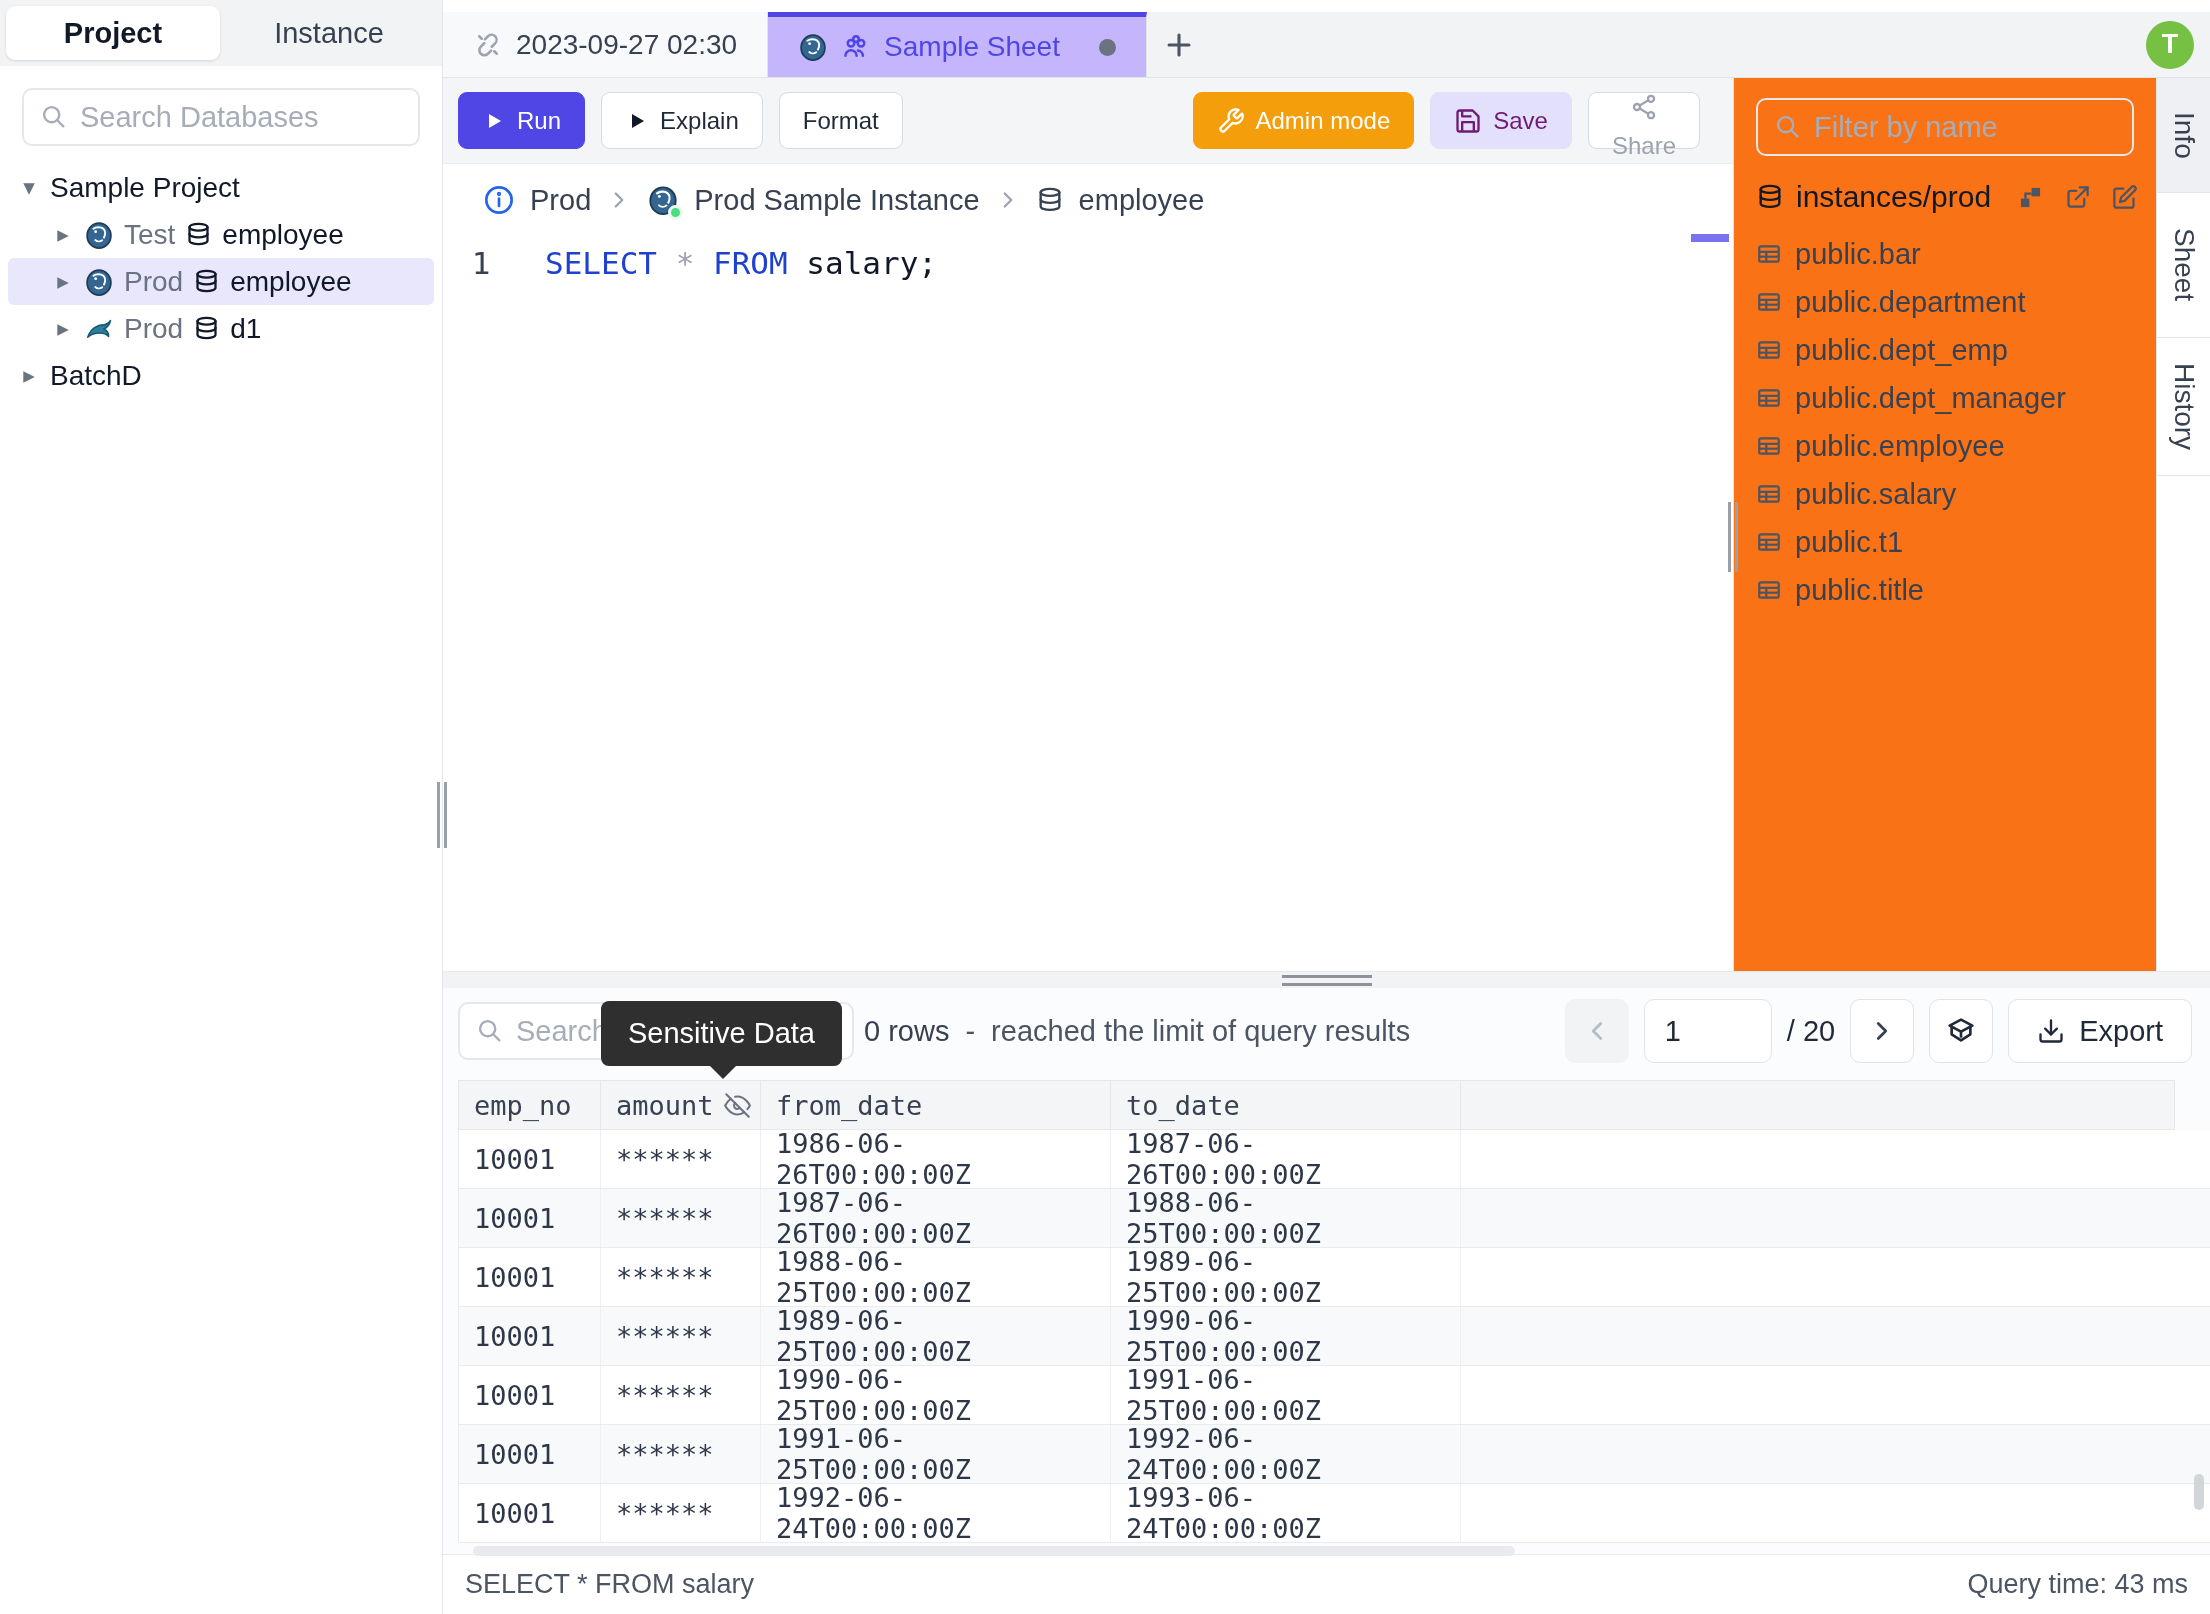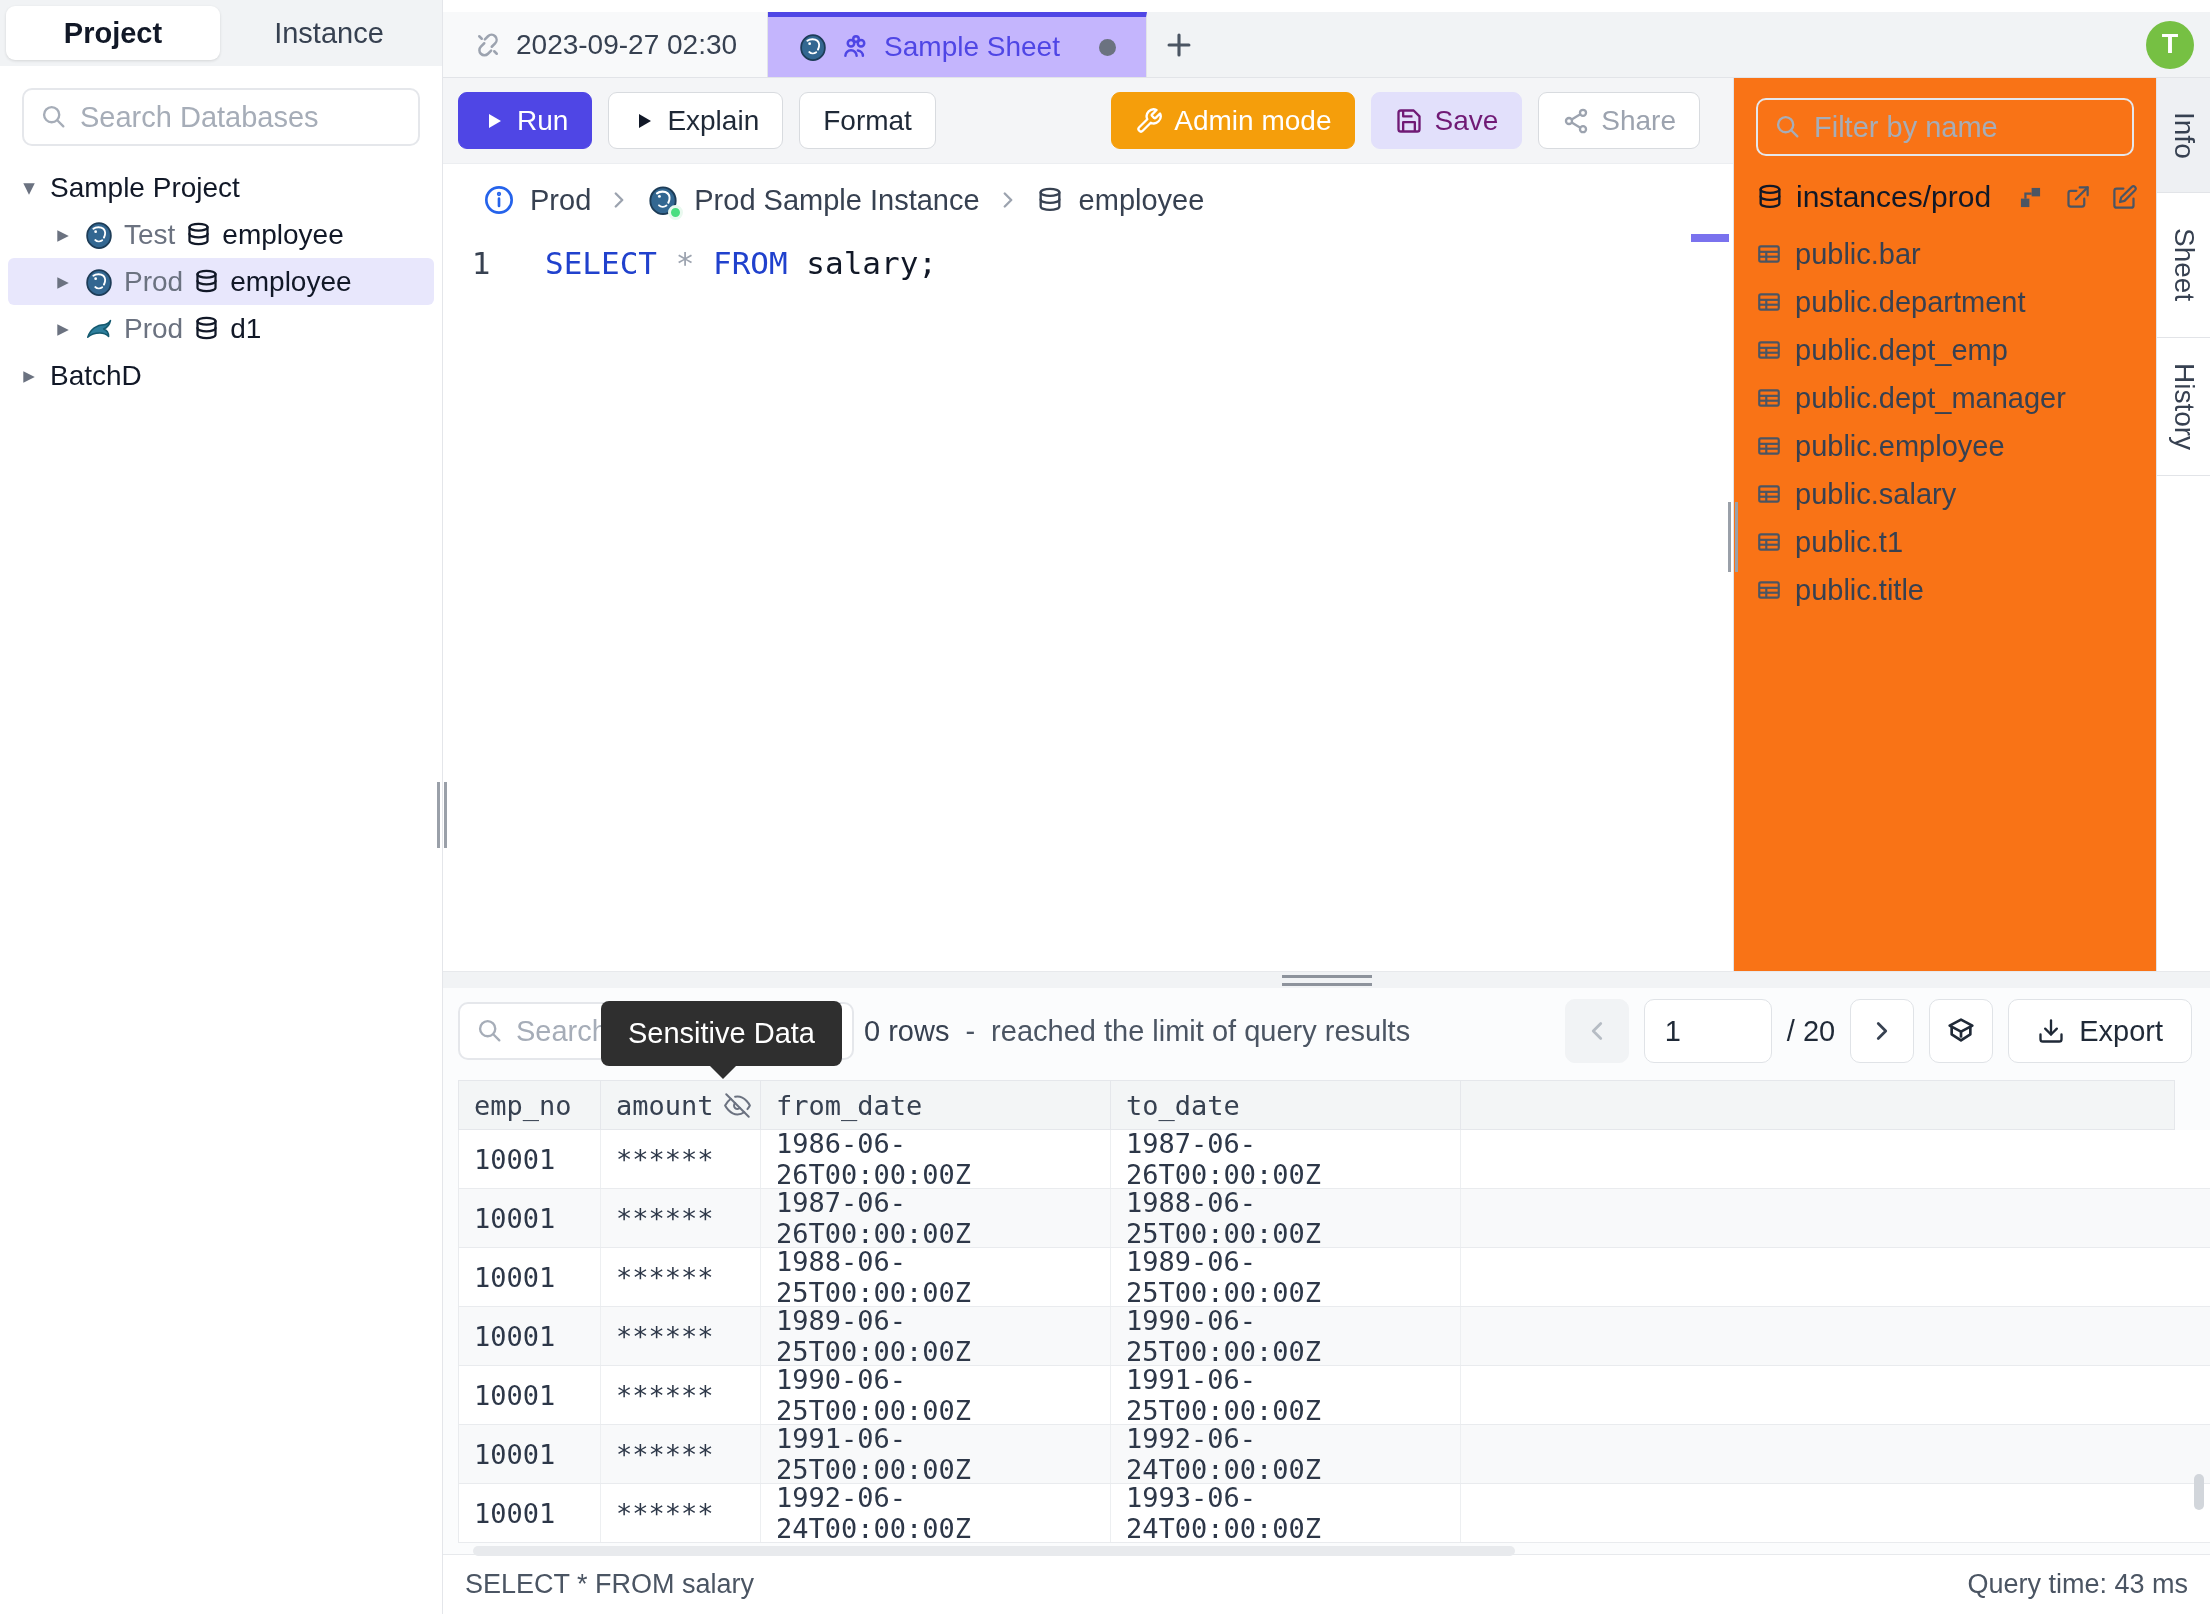--- a/index.html
+++ b/index.html
@@ -38,25 +38,25 @@
   .dirty-dot { width:17px; height:17px; border-radius:50%; background:#6b7280; margin-left:26px; }
   .add-tab { width:64px; display:flex; align-items:center; justify-content:center; color:#4b5563; cursor:pointer; }
   .tab-spacer { flex:1; }
   .avatar { width:48px; height:48px; border-radius:50%; background:#76c043; color:#fff; font-weight:700; font-size:27px; display:flex; align-items:center; justify-content:center; align-self:center; margin-right:16px; }
 
   
   .upper { flex:1; display:flex; min-height:0; position:relative; }
   .editor-col { flex:1; display:flex; flex-direction:column; min-width:0; }
 
   .toolbar { height:86px; flex:none; background:#f4f5f7; border-bottom:1px solid #eceef1; display:flex; align-items:center; gap:16px; padding:0 15px; }
-  .btn { height:57px; border-radius:9px; display:inline-flex; align-items:center; gap:11px; padding:0 23px; font-size:28px; font-weight:500; background:#fff; border:1px solid #d8dbdf; color:#1f2937; cursor:pointer; font-family:"Liberation Sans",sans-serif; }
+  .btn { height:57px; border-radius:9px; display:inline-flex; align-items:center; gap:11px; padding:0 23px; font-size:24px; font-weight:500; background:#fff; border:1px solid #d8dbdf; color:#1f2937; cursor:pointer; font-family:"Liberation Sans",sans-serif; }
   .btn-run { background:#4f46e5; border-color:#4f46e5; color:#fff; }
   .btn-admin { background:#f59e0b; border-color:#f59e0b; color:#fff; margin-left:auto; }
   .btn-save { background:#e2e0fb; border-color:#e2e0fb; color:#701a75; }
-  .btn-share { color:#9ca3af; margin-right:18px; }
+  .btn-share { color:#9ca3af; margin-right:18px;flex-direction:column; }
 
   .editor { flex:1; background:#fff; position:relative; min-height:0; }
   .breadcrumb { height:66px; display:flex; align-items:center; gap:15px; padding:6px 40px 0; font-size:29px; color:#374151; }
   .crumb-sep { color:#9ca3af; }
   .pgwrap { position:relative; }
   .status-dot-green { position:absolute; right:-4px; bottom:-4px; width:15px; height:15px; background:#4ade80; border:3px solid #e9f9ef; border-radius:50%; }
   .code-area { position:relative; padding-top:10px; font-family:"DejaVu Sans Mono",monospace; font-size:31px; }
   .code-line { display:flex; align-items:center; height:46px; }
   .gutter-num { width:76px; text-align:center; color:#374151; flex:none; }
   .code-text { padding-left:26px; white-space:pre; color:#111827; }

